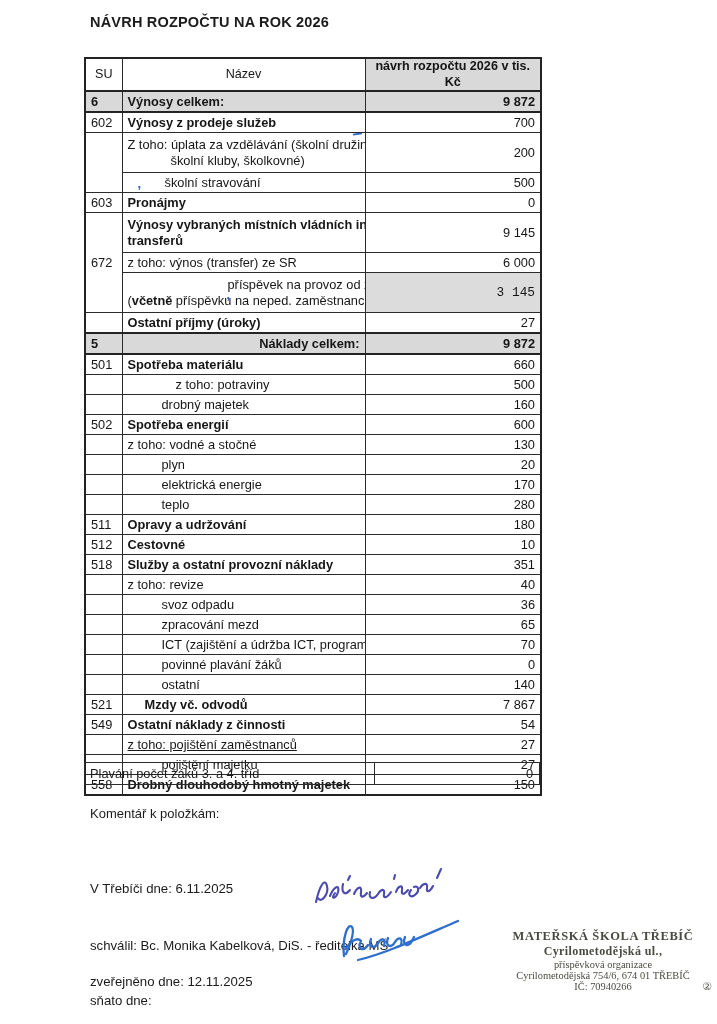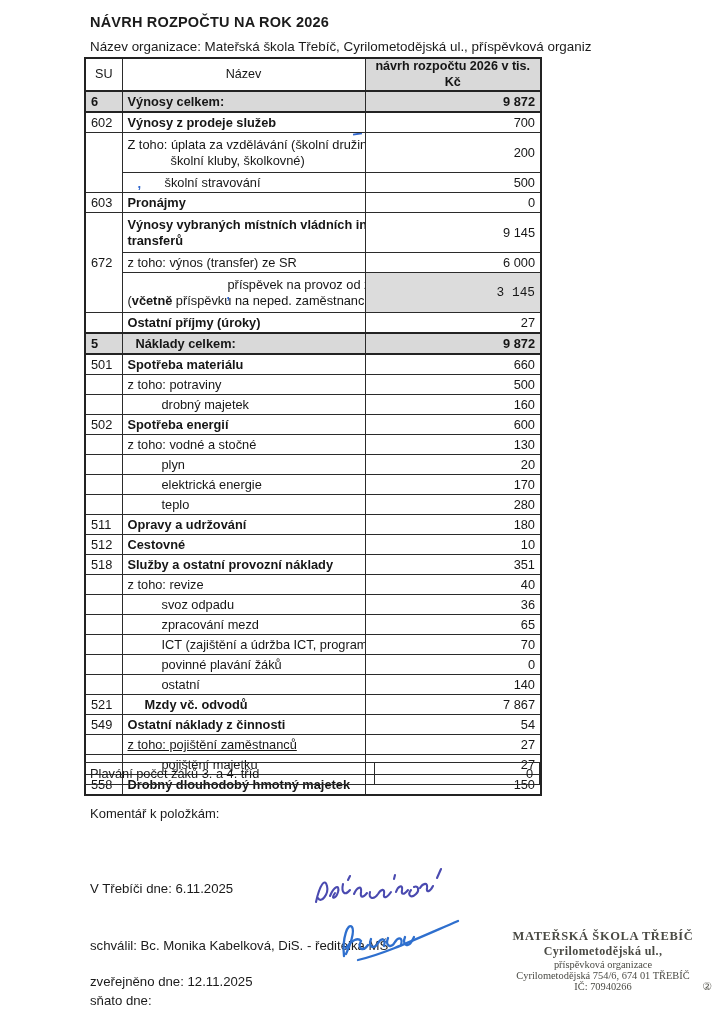--- a/index.html
+++ b/index.html
@@ -76,21 +76,20 @@
   .stamp .s4{font-size:10.4px;}
   .stamp .s5{font-size:10.4px; position:relative;}
   .stamp .badge{position:absolute; right:6px; top:-1px; font-size:11px; color:#5a5a52;}
 </style>
 </head>
 <body>
 
 <div class="sheet">
 
   <div class="abs title">NÁVRH ROZPOČTU NA ROK 2026</div>
-  <div class="abs orgline">Název organizace: Mateřská škola Třebíč, Cyrilometodějská ul., příspěvková organiz</div>
 
   <table class="abs budget">
     <colgroup>
         <col class="c-su">
         <col class="c-name">
         <col class="c-val">
       </colgroup>
     <thead>
       <tr>
         <th class="suh">SU</th>
@@ -162,35 +161,35 @@
         <tr>
           <td class="su"></td>
           <td class="name">
             <div class="line" style="padding-left: 0px;"><span class="b">Ostatní příjmy (úroky)</span></div>
           </td>
           <td class="val">27</td>
         </tr>
         <tr class="shaded">
           <td class="su b">5</td>
           <td class="name">
-            <div class="line" style="padding-left: 8px;"><span class="b">Náklady celkem:</span></div>
+            <div class="line" style="padding-left: 8px; text-align: right;"><span class="b">Náklady celkem:</span></div>
           </td>
           <td class="val b">9 872</td>
         </tr>
         <tr>
           <td class="su">501</td>
           <td class="name">
             <div class="line" style="padding-left: 0px;"><span class="b">Spotřeba materiálu</span></div>
           </td>
           <td class="val">660</td>
         </tr>
         <tr>
           <td class="su"></td>
           <td class="name">
-            <div class="line" style="padding-left: 0px;"><span>z toho: potraviny</span></div>
+            <div class="line" style="padding-left: 0px; margin-left: 48px;"><span>z toho: potraviny</span></div>
           </td>
           <td class="val">500</td>
         </tr>
         <tr>
           <td class="su"></td>
           <td class="name">
             <div class="line" style="padding-left: 34px;"><span>drobný majetek</span></div>
           </td>
           <td class="val">160</td>
         </tr>

